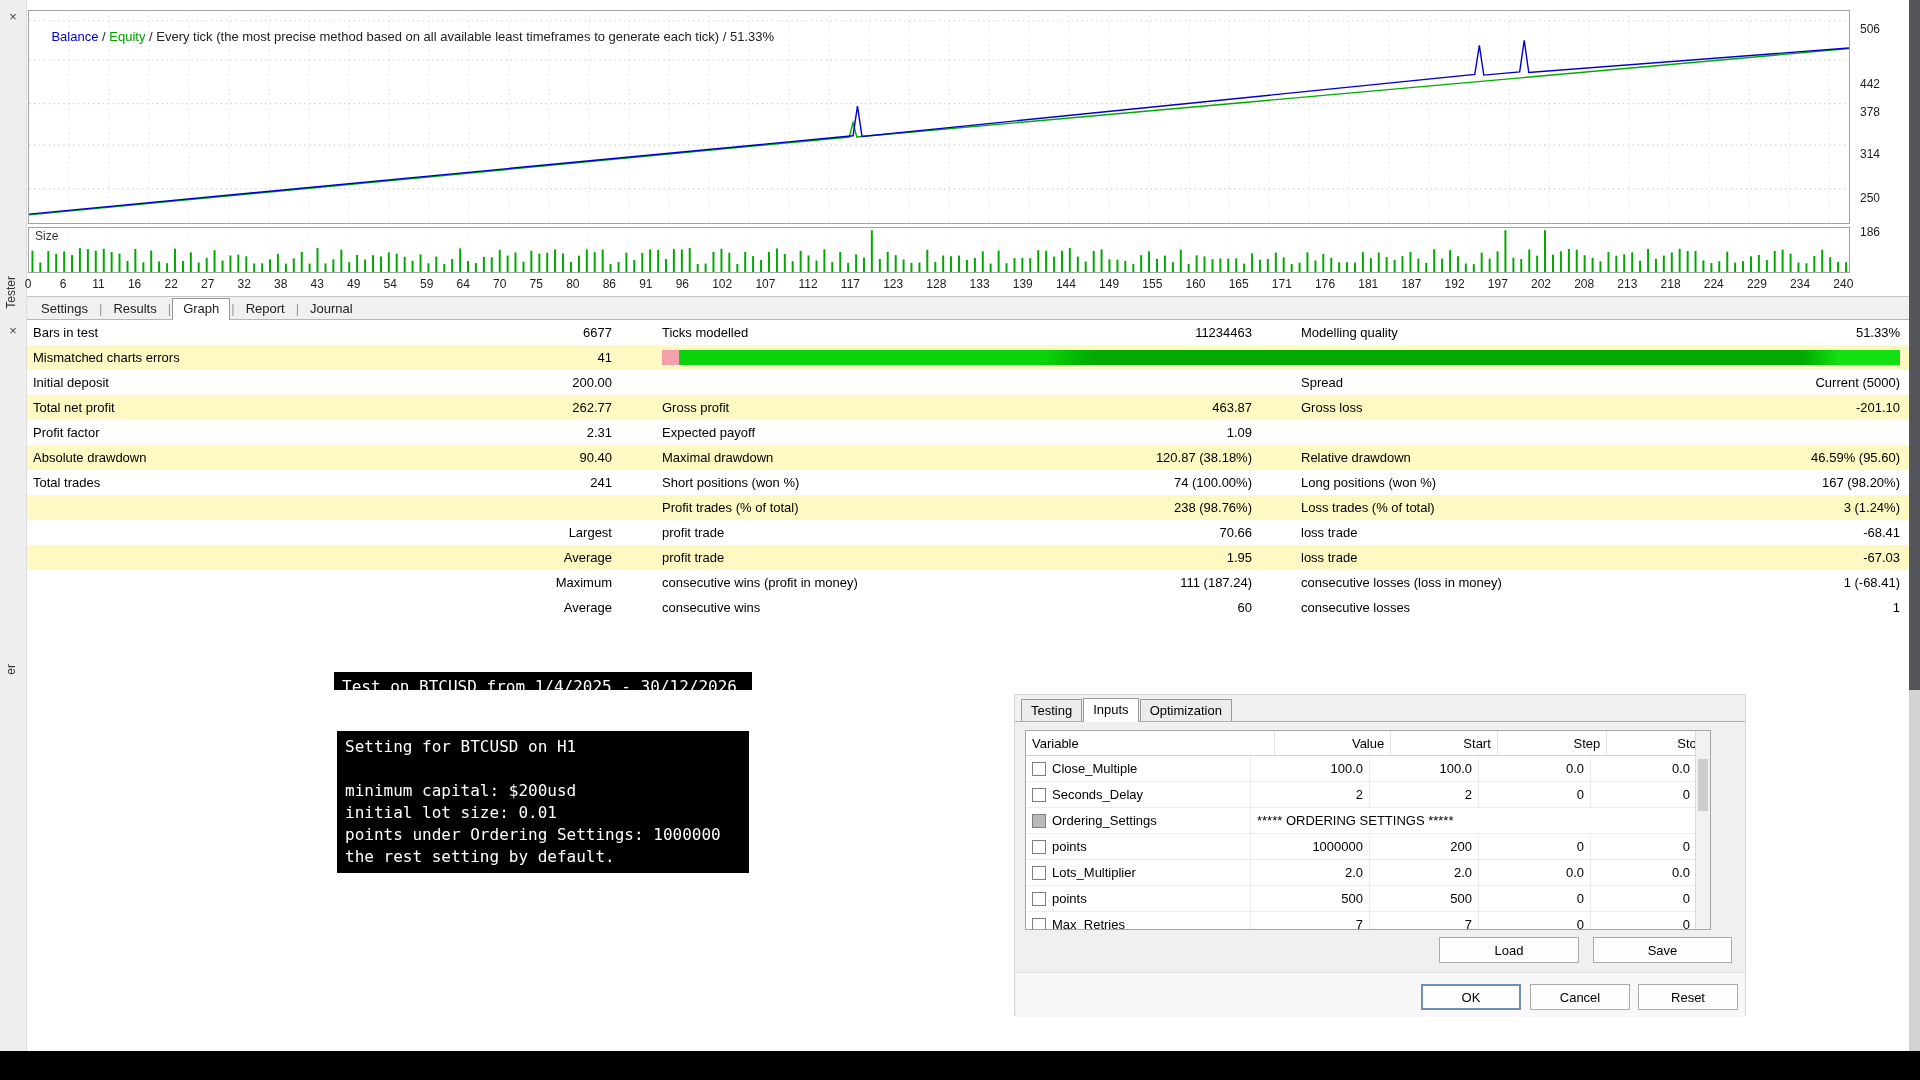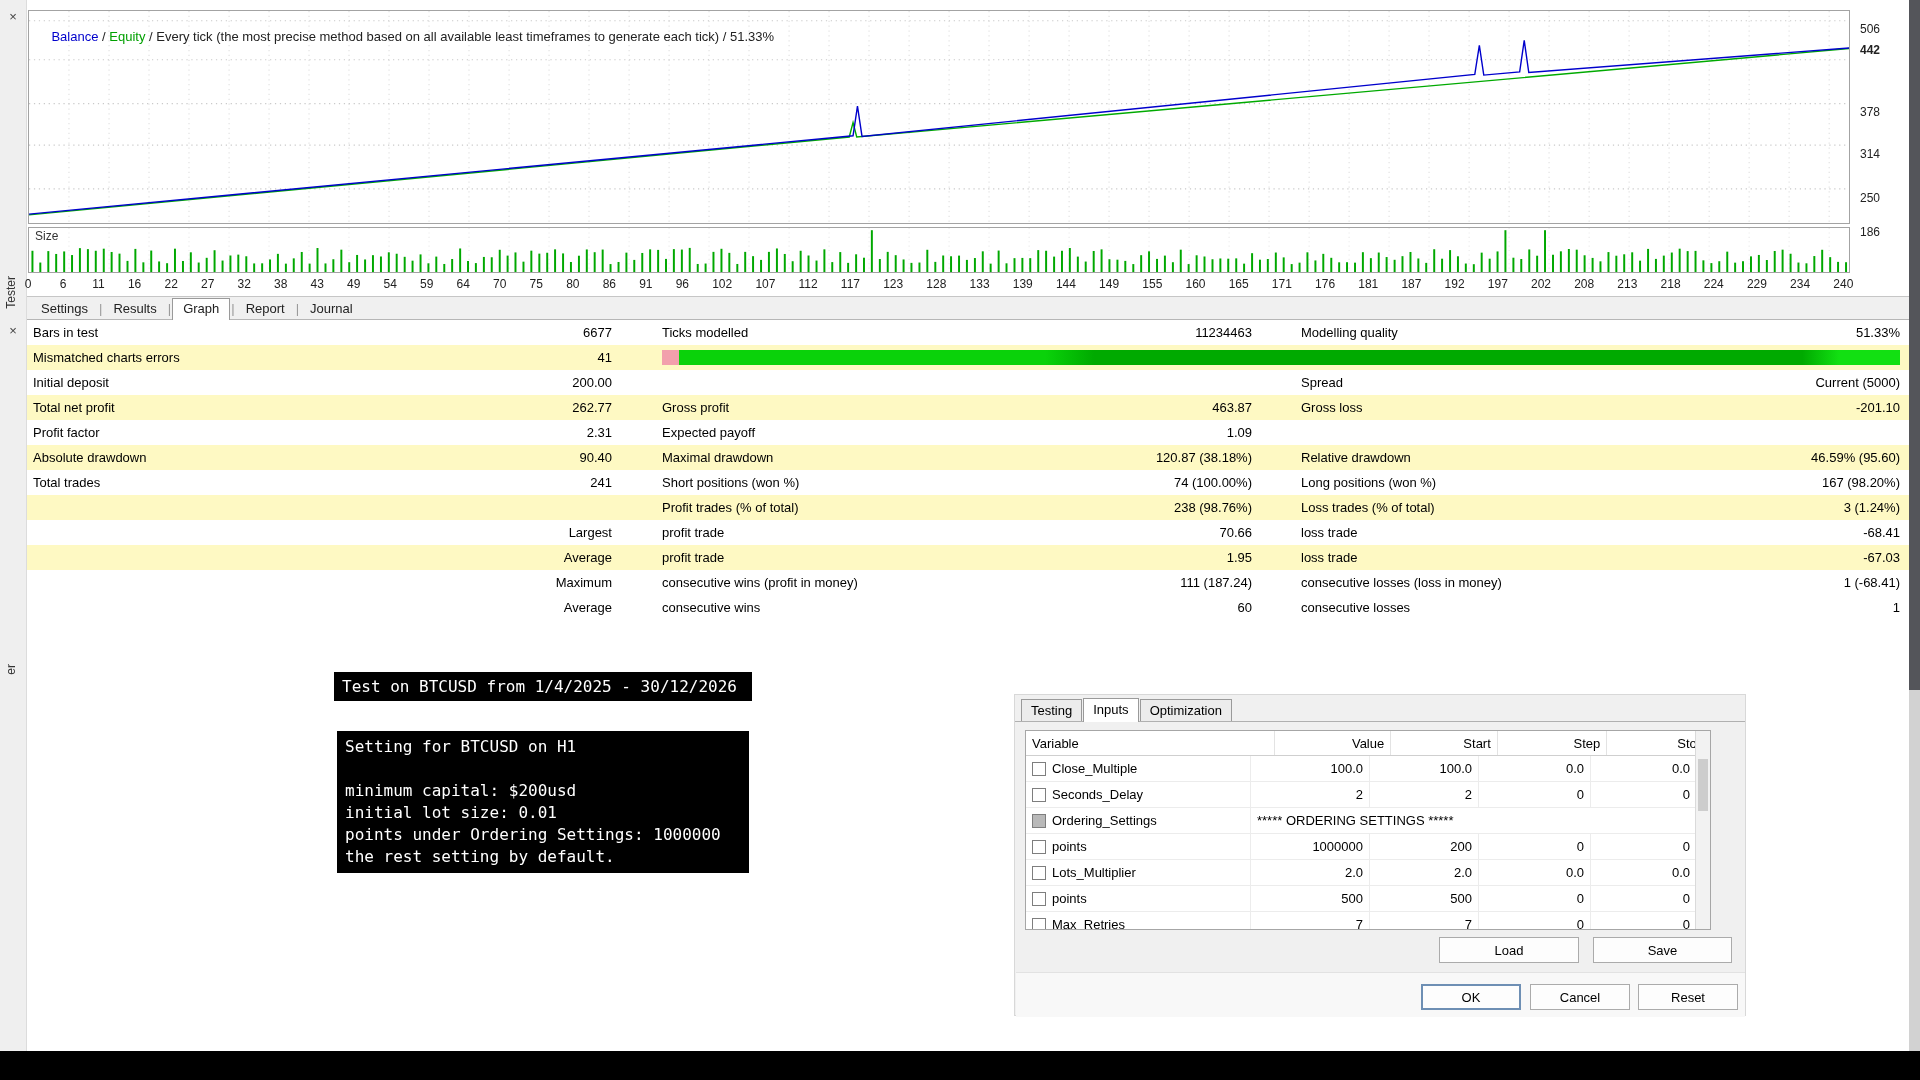--- a/index.html
+++ b/index.html
@@ -50,21 +50,21 @@
   .c2l{width:340px}
   .c2v{width:250px;text-align:right}
   .sp2{width:49px}
   .c3l{width:320px}
   .c3v{flex:1;text-align:right;padding-right:9px;box-sizing:border-box}
   .q-pink{width:17px;height:15px;display:inline-block}
   .q-green{flex:1;height:15px;margin-right:9px;display:inline-block}
 
   
   .term{position:absolute;background:#000;color:#fff;font-family:"DejaVu Sans Mono",monospace;font-size:16px}
-  #range-overlay{left:334px;top:672px;width:418px;height:29px;line-height:29px;padding-left:8px;box-sizing:border-box;white-space:nowrap}
+  #range-overlay{left:334px;top:672px;width:418px;height:18px;line-height:29px;padding-left:8px;box-sizing:border-box;white-space:nowrap}
   #settings-overlay{left:337px;top:731px;width:412px;padding:5px 8px;box-sizing:border-box}
   .term-line{line-height:22px;white-space:pre}
 
   
   #inputs-dialog{position:absolute;left:1014px;top:694px;width:732px;height:322px;background:#f0f0f0;border:1px solid #d8d8d8;box-sizing:border-box}
   #dialog-tabs{position:absolute;left:6px;top:3px;display:flex;align-items:flex-end;z-index:2}
   .dlg-tab{font-size:13px;padding:3px 9px;border:1px solid #9a9a9a;border-bottom:none;background:#ececec;margin-right:1px;cursor:default}
   .dlg-tab.active{background:#fff;padding-bottom:5px;margin-bottom:-1px}
   #dlg-tabline{position:absolute;left:0;top:26px;width:100%;border-top:1px solid #b0b0b0}
 
@@ -161,21 +161,21 @@
       <line x1="0" y1="146" x2="1480" y2="146" stroke="#c9c9c9" stroke-dasharray="1,3"></line>
       <polyline points="0.0,167.3 667.0,103.4 670.1,91.5 673.1,103.4 1480.3,30.8" fill="none" stroke="#00aa00" stroke-width="1.4" vector-effect="non-scaling-stroke"></polyline>
       <polyline points="0.0,166.7 670.1,102.4 673.7,78.0 677.4,102.9 1175.7,52.1 1179.4,28.2 1183.0,52.6 1212.2,50.0 1215.9,24.1 1219.6,50.5 1480.3,30.3" fill="none" stroke="#0000cc" stroke-width="1.4" vector-effect="non-scaling-stroke"></polyline>
     </svg>
   <div id="chart-legend">
     <span class="lg-balance">Balance</span><span class="lg-sep"> / </span><span class="lg-equity">Equity</span><span class="lg-sep"> / </span><span class="lg-method">Every tick (the most precise method based on all available least timeframes to generate each tick)</span><span class="lg-sep"> / </span><span class="lg-quality">51.33%</span>
   </div>
 </div>
 <div id="y-axis">
     <span class="y-tick" style="top: 12px;">506</span>
-    <span class="y-tick" style="top: 33px; font-weight: bold;">442</span>
+    <span class="y-tick" style="top: 67px;">442</span>
     <span class="y-tick" style="top: 95px;">378</span>
     <span class="y-tick" style="top: 137px;">314</span>
     <span class="y-tick" style="top: 181px;">250</span>
     <span class="y-tick" style="top: 215px;">186</span>
   </div>
 
 <div id="size-panel">
   <span id="size-label">Size</span>
   <svg id="size-svg" viewBox="0 0 1480 40" preserveAspectRatio="none">
       <line x1="32.5" y1="0" x2="32.5" y2="40" stroke="#ececec" stroke-dasharray="1,3"></line>

